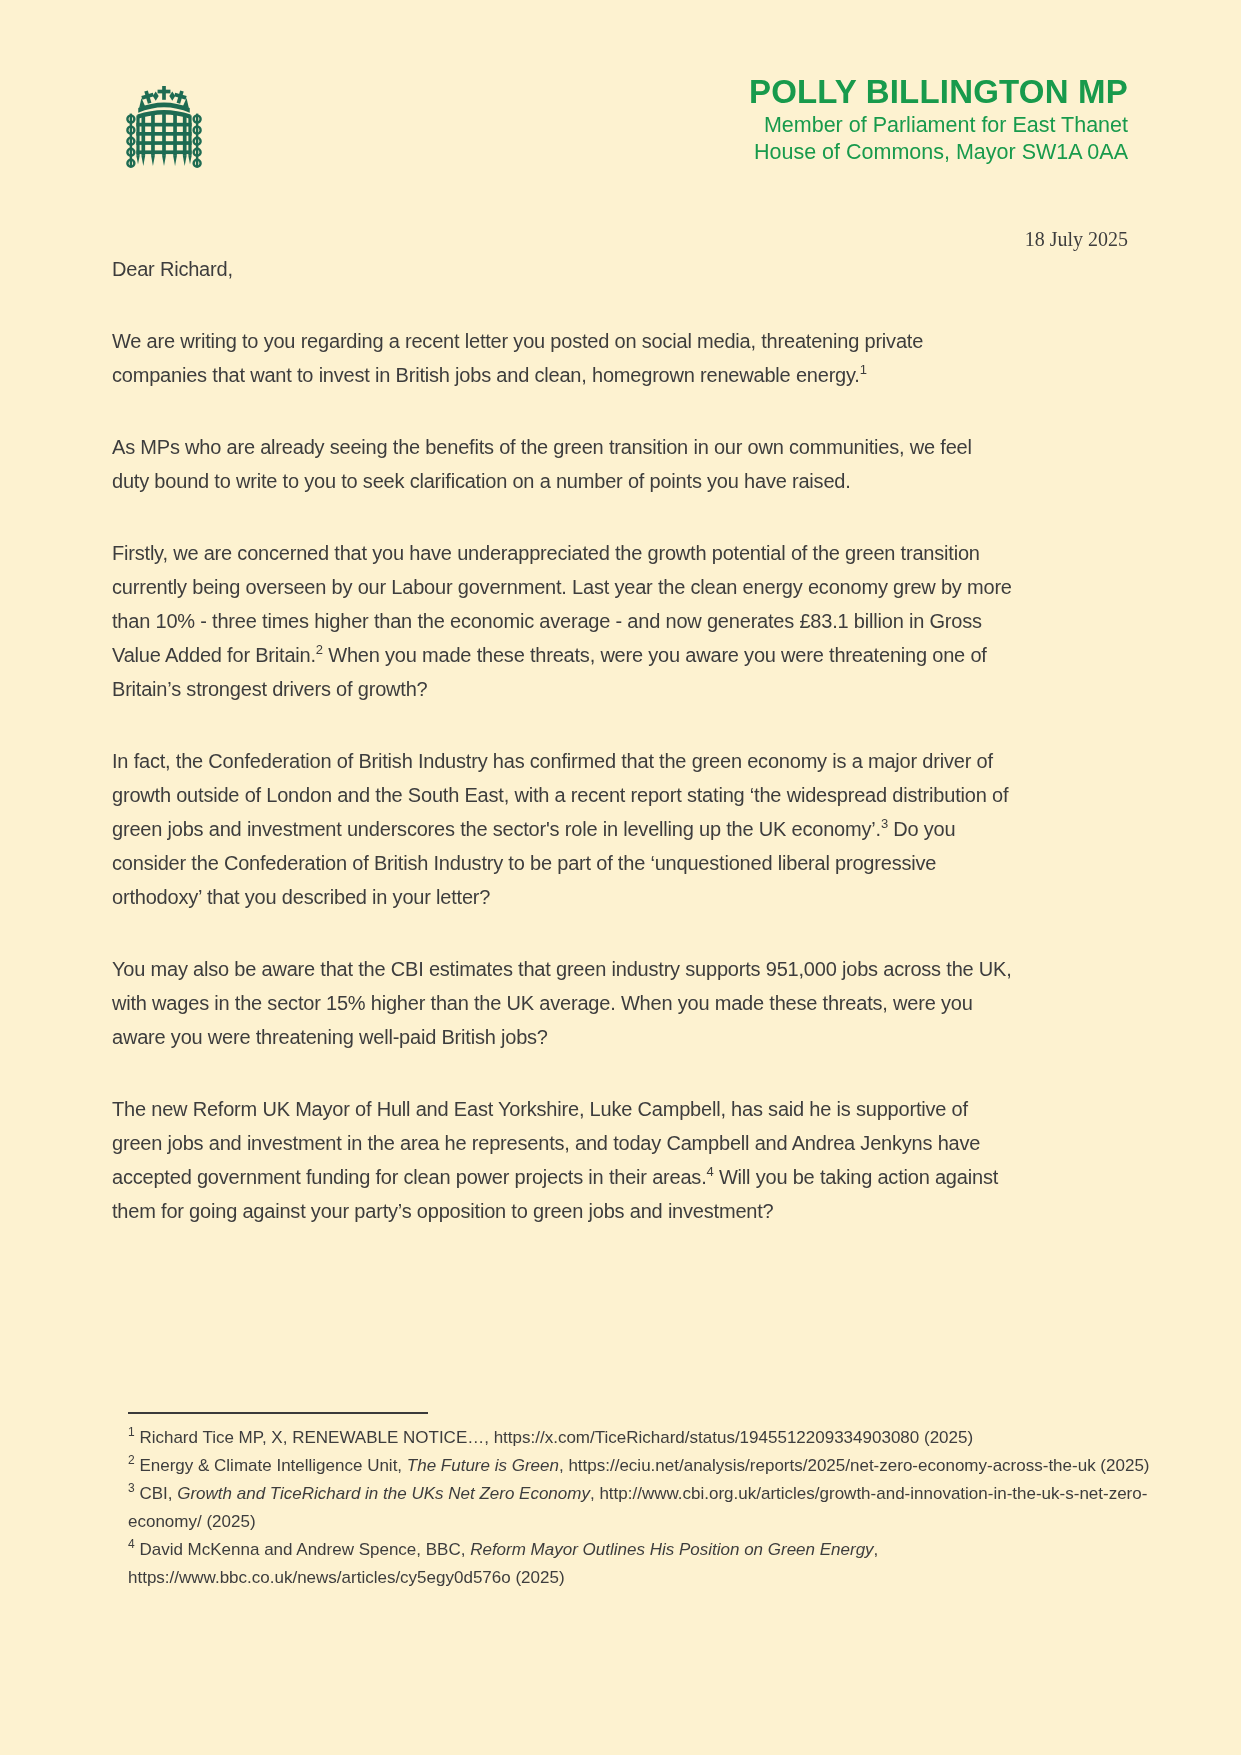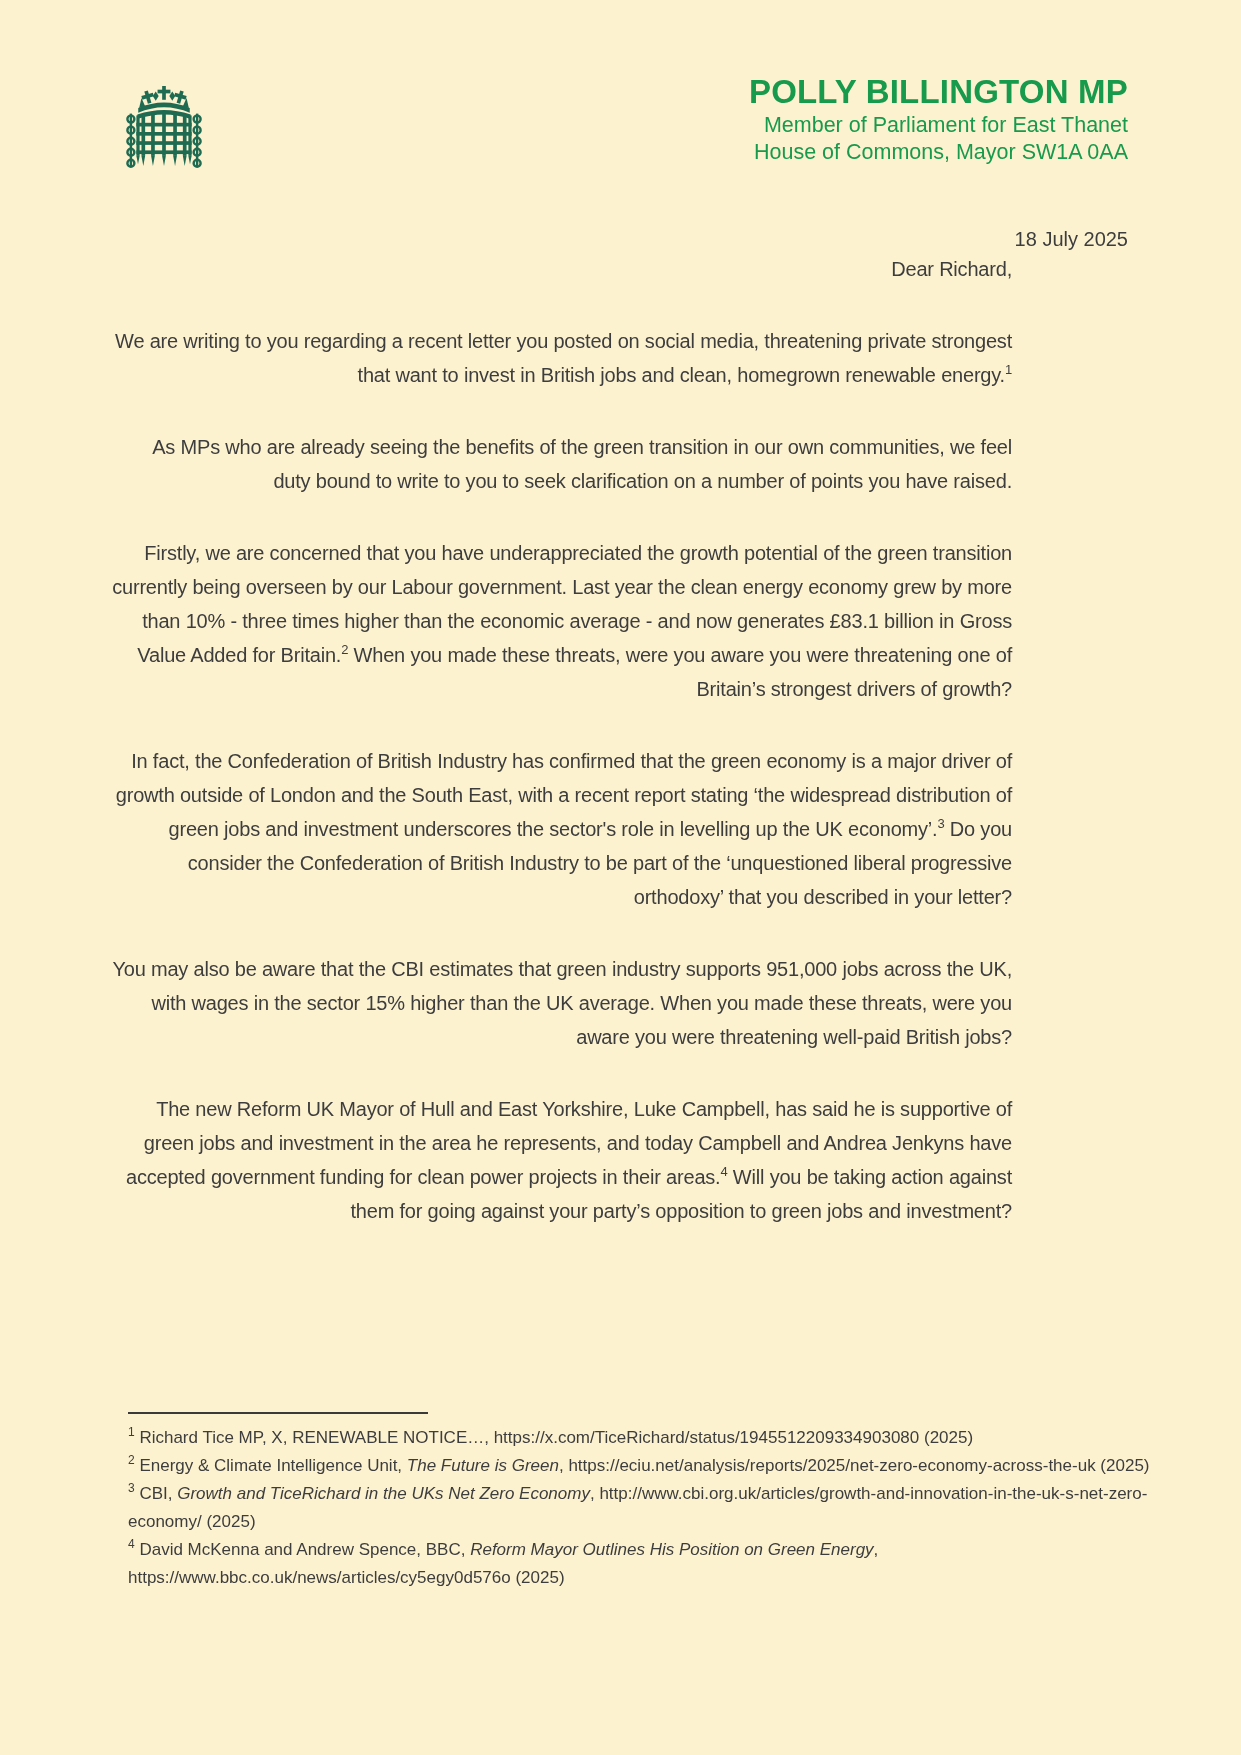--- a/index.html
+++ b/index.html
@@ -38,31 +38,32 @@
   .mp-sub {
     font-size:21.5px;
     font-weight:normal;
     line-height:27px;
   }
   .date {
     position:absolute;
     top:228px;
     right:113px;
     font-size:20px;
+    font-family:Liberation Serif, serif;
   }
   .letter-body {
     position:absolute;
     left:112px;
     top:252px;
     width:900px;
     font-size:20px;
     line-height:34px;
     letter-spacing:-0.2px;
   }
-  .letter-body p { margin:0 0 38px 0;text-align:right; }
+  .letter-body p { margin:0 0 38px 0; }
   .letter-body sup {
     font-size:13px;
     line-height:0;
     vertical-align:super;
   }
   .footnotes {
     position:absolute;
     left:128px;
     top:1412px;
     width:1040px;
@@ -156,21 +157,21 @@
     <div class="mp-name">POLLY BILLINGTON MP</div>
     <div class="mp-sub">Member of Parliament for East Thanet</div>
     <div class="mp-sub">House of Commons, Mayor SW1A 0AA</div>
   </div>
 
   <div class="date">18 July 2025</div>
 
   <main class="letter-body">
     <p>Dear Richard,</p>
 
-    <p><span>We are writing to you regarding a recent letter you posted on social media, threatening private strongest that want to invest in British jobs and clean, homegrown renewable energy.</span><sup>1</sup><span></span></p>
+    <p><span>We are writing to you regarding a recent letter you posted on social media, threatening private companies that want to invest in British jobs and clean, homegrown renewable energy.</span><sup>1</sup><span></span></p>
 
     <p><span>As MPs who are already seeing the benefits of the green transition in our own communities, we feel duty bound to write to you to seek clarification on a number of points you have raised.</span><sup></sup><span></span></p>
 
     <p><span>Firstly, we are concerned that you have underappreciated the growth potential of the green transition currently being overseen by our Labour government. Last year the clean energy economy grew by more than 10% - three times higher than the economic average - and now generates £83.1 billion in Gross Value Added for Britain.</span><sup>2</sup><span> When you made these threats, were you aware you were threatening one of Britain’s strongest drivers of growth?</span></p>
 
     <p><span>In fact, the Confederation of British Industry has confirmed that the green economy is a major driver of growth outside of London and the South East, with a recent report stating ‘the widespread distribution of green jobs and investment underscores the sector's role in levelling up the UK economy’.</span><sup>3</sup><span> Do you consider the Confederation of British Industry to be part of the ‘unquestioned liberal progressive orthodoxy’ that you described in your letter?</span></p>
 
     <p><span>You may also be aware that the CBI estimates that green industry supports 951,000 jobs across the UK, with wages in the sector 15% higher than the UK average. When you made these threats, were you aware you were threatening well-paid British jobs?</span><sup></sup><span></span></p>
 
     <p><span>The new Reform UK Mayor of Hull and East Yorkshire, Luke Campbell, has said he is supportive of green jobs and investment in the area he represents, and today Campbell and Andrea Jenkyns have accepted government funding for clean power projects in their areas.</span><sup>4</sup><span> Will you be taking action against them for going against your party’s opposition to green jobs and investment?</span></p>

